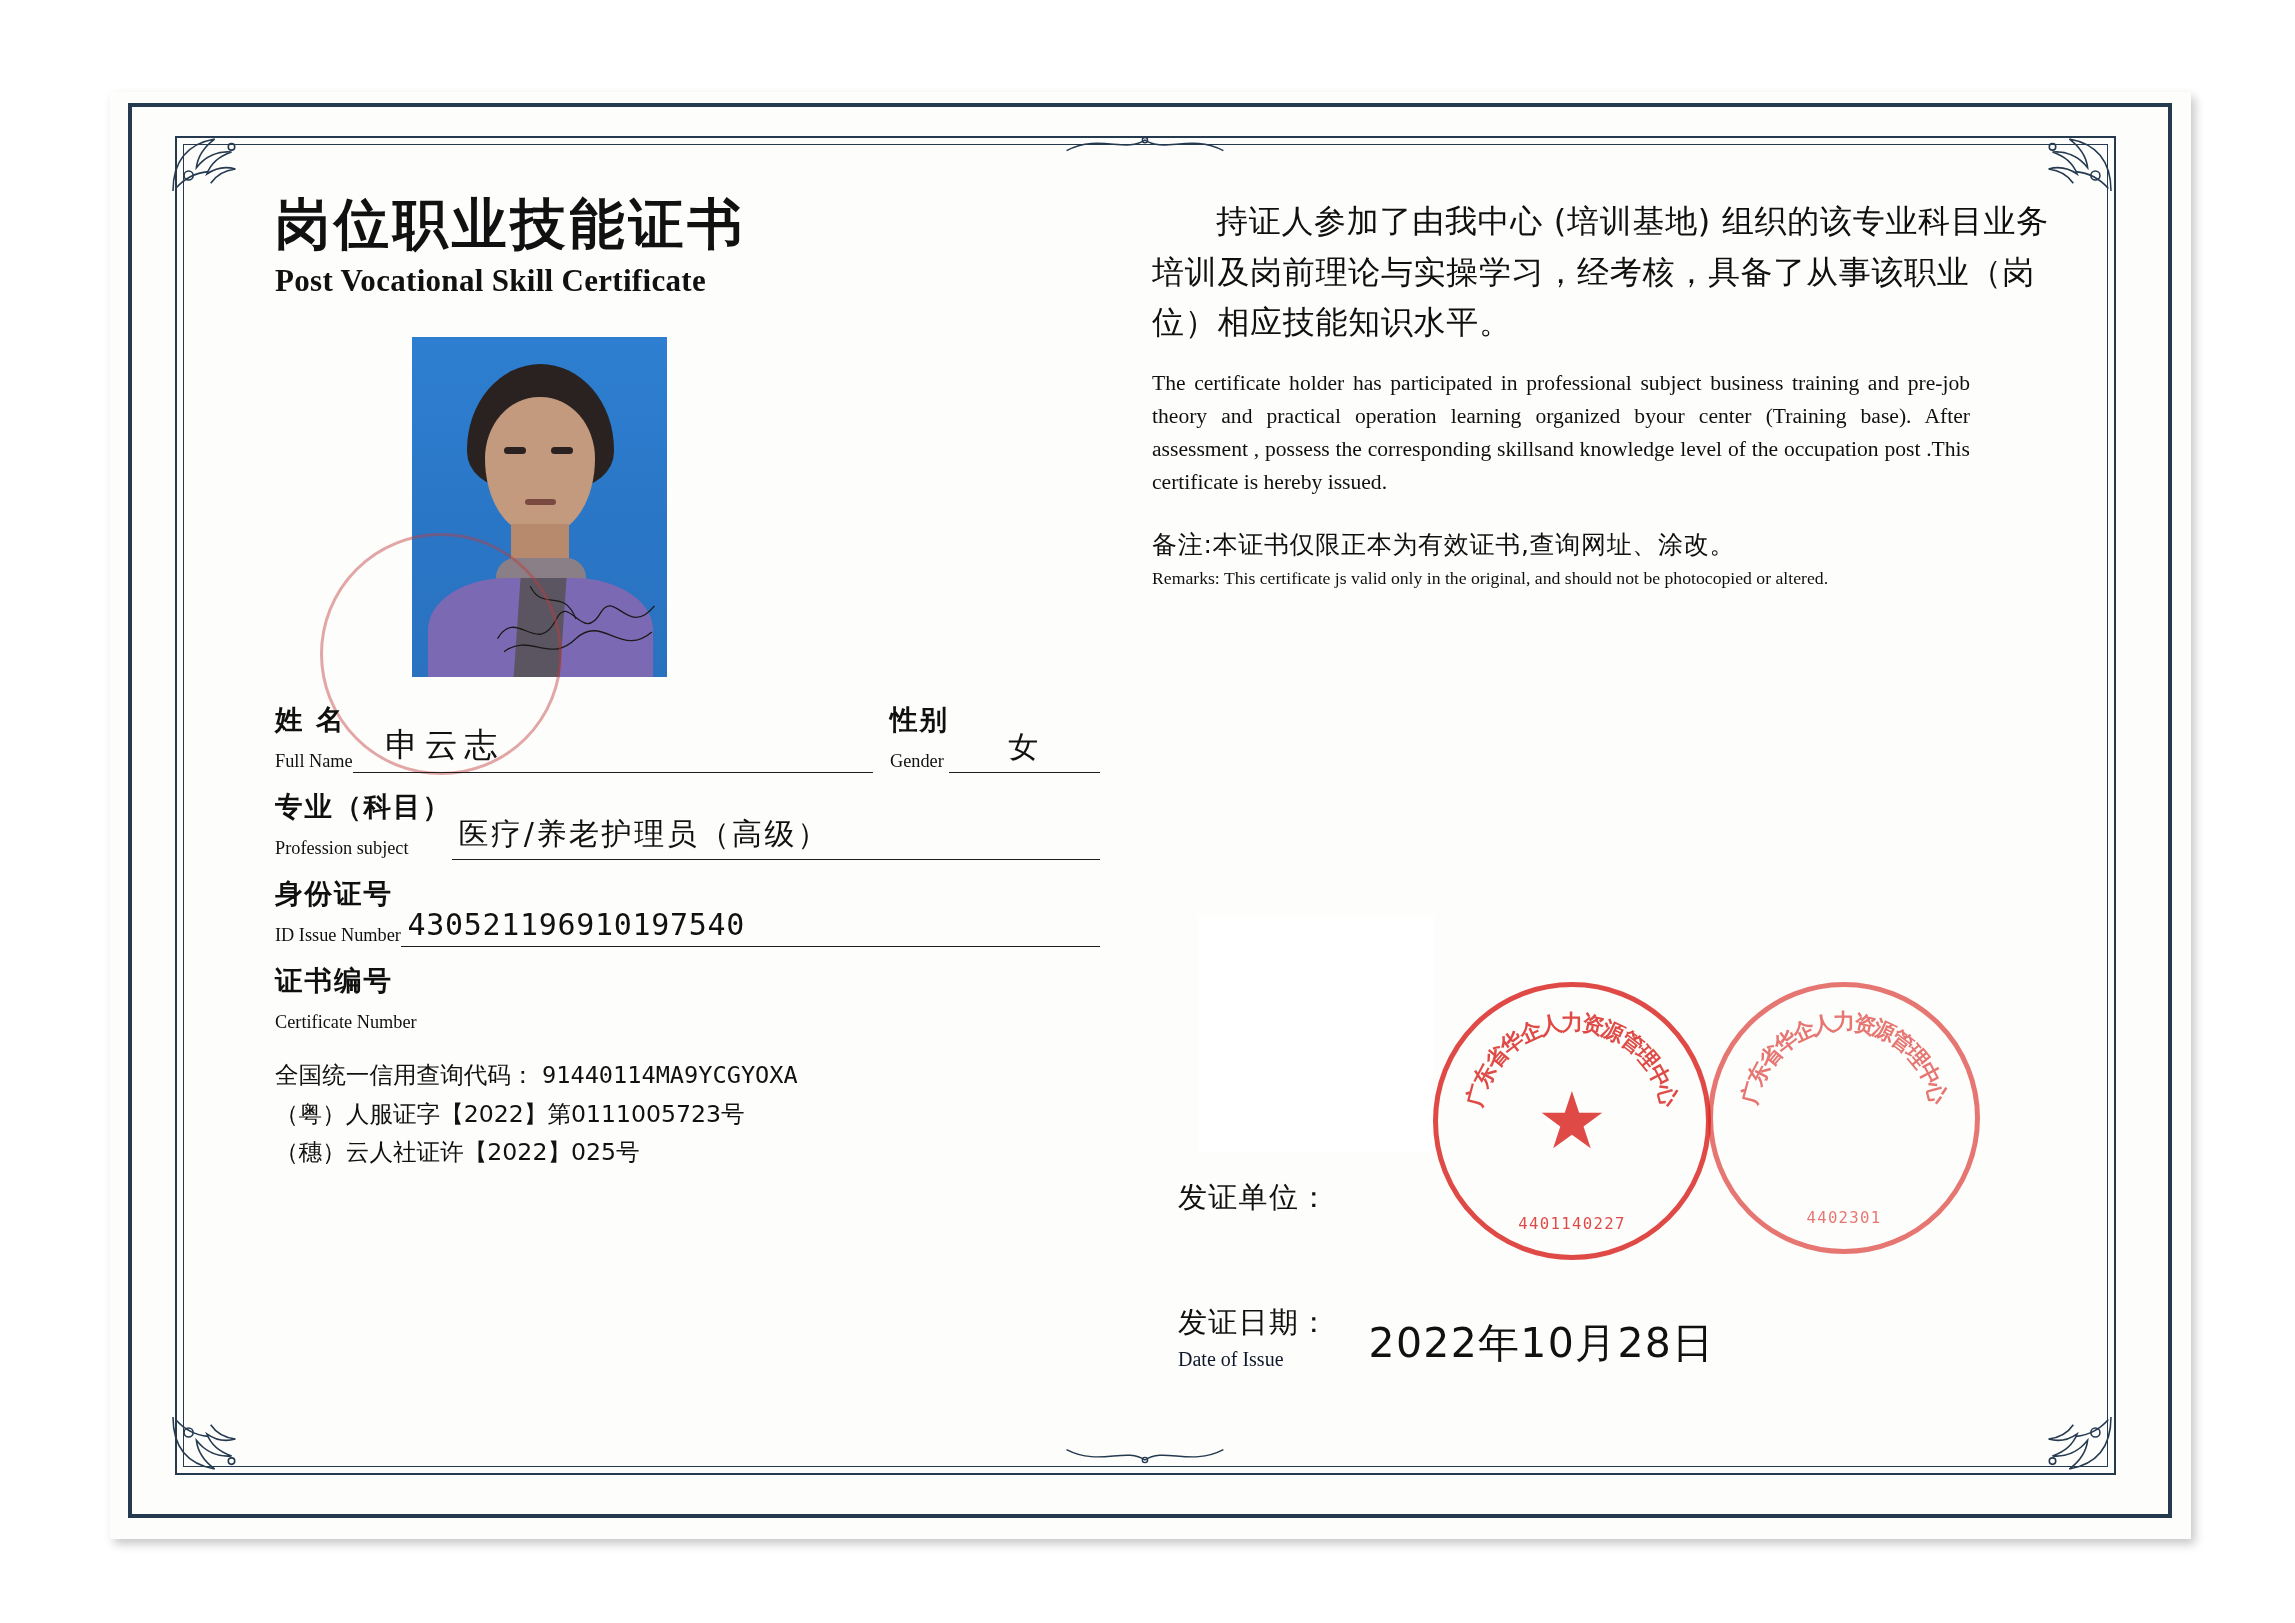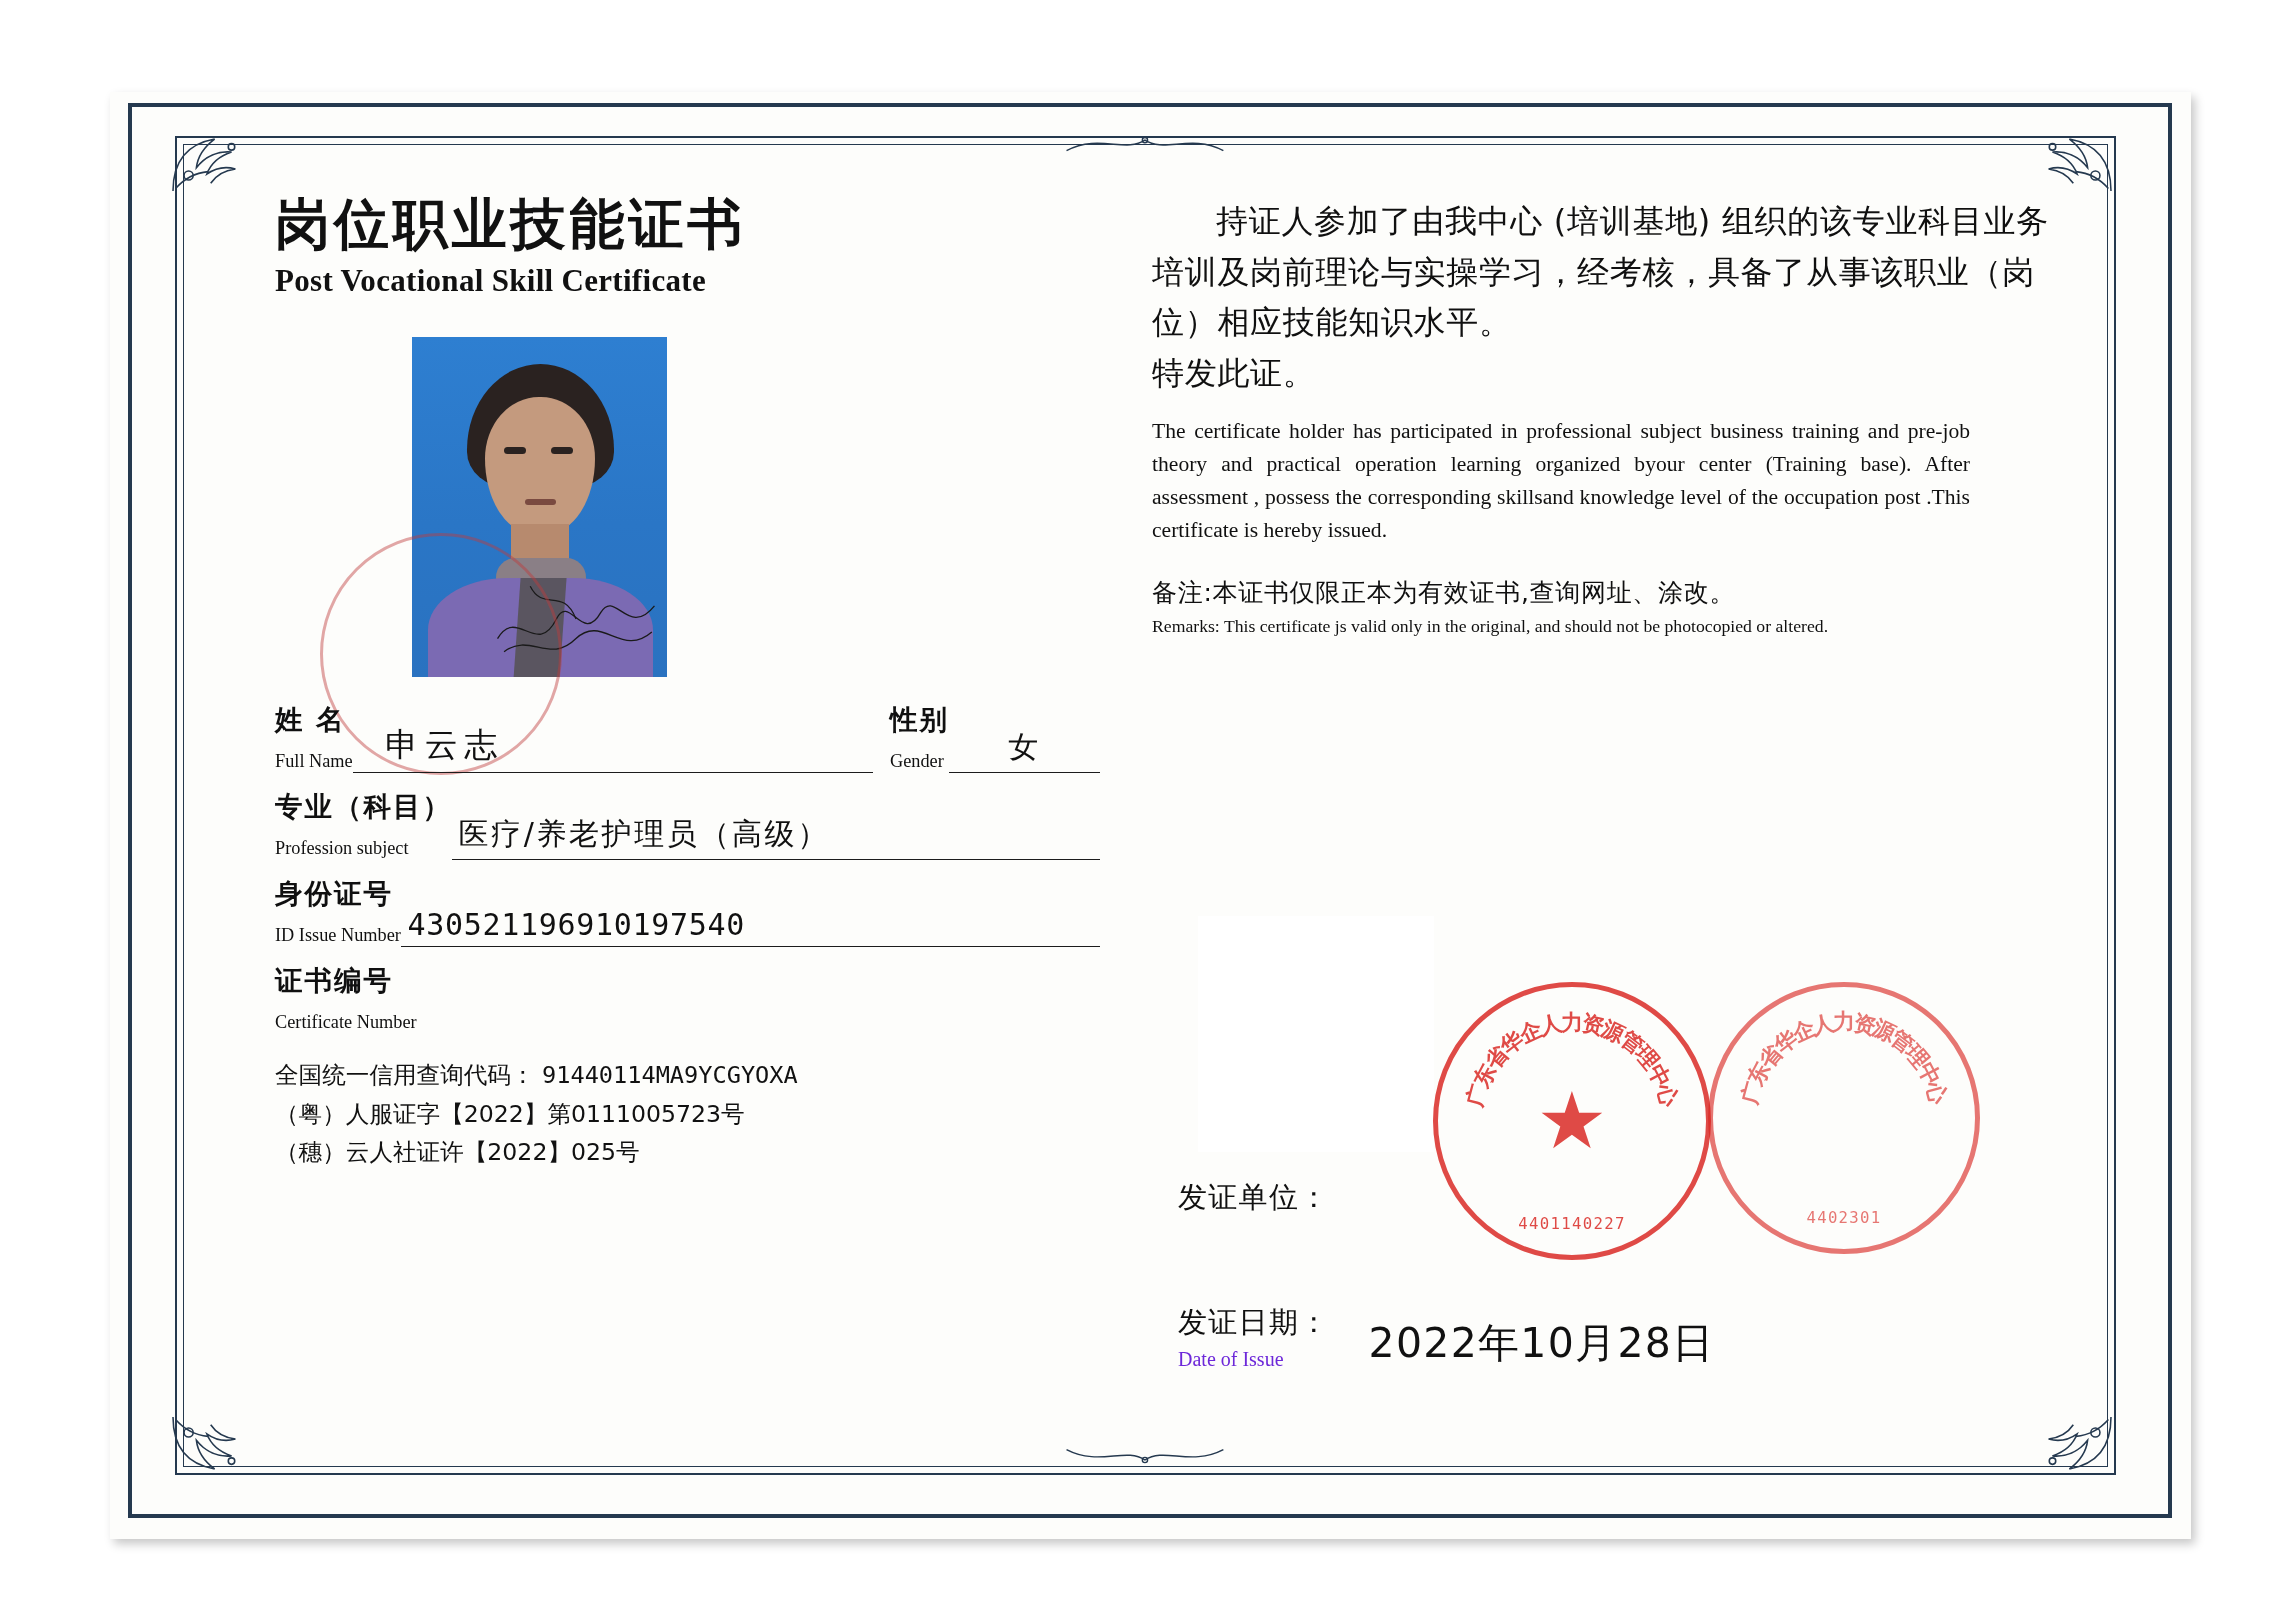--- a/index.html
+++ b/index.html
@@ -386,21 +386,21 @@
   .date-label-cn {
     font-family: "DejaVu Sans", sans-serif;
     font-size: 29px;
     color: #101010;
     letter-spacing: 1.3px;
     white-space: nowrap;
   }
   .date-label-en {
     font-family: "Liberation Serif", serif;
     font-size: 20px;
-    color: #6d28d9;
+    color: #0f172a;
     margin-top: 5.2px;
     white-space: nowrap;
   }
   .date-value {
     font-family: "DejaVu Sans", sans-serif;
     font-size: 41px;
     color: #111111;
     margin-left: 39px;
     letter-spacing: 1.3px;
     white-space: nowrap;
@@ -585,21 +585,20 @@
         <span class="mono">91440114MA9YCGYOXA</span>
       </div>
       <div class="note-line">（粤）人服证字【2022】第0111005723号</div>
       <div class="note-line">（穗）云人社证许【2022】025号</div>
     </div>
 
   </div>
 
   <div class="col-right">
     <div class="para-cn"><span class="indent"></span><span>持证人参加了由我中心 (培训基地) 组织的该专业科目业务培训及岗前理论与实操学习，经考核，具备了从事该职业（岗位）相应技能知识水平。</span></div>
-    <div class="para-cn-2">特发此证。</div>
     <div class="para-en">The certificate holder has participated in professional subject business training and pre-job theory and practical operation learning organized byour center (Training base). After assessment , possess the corresponding skillsand knowledge level of the occupation post .This certificate is hereby issued.</div>
 
     <div class="remark-cn">备注:本证书仅限正本为有效证书,查询网址、涂改。</div>
     <div class="remark-en">Remarks: This certificate js valid only in the original, and should not be photocopied or altered.</div>
   </div>
 
   <div class="qr">
     <div class="qr-grid" id="qr-grid"><i></i><i></i><i></i><i></i><i></i><i></i><i></i><i style="background: rgb(255, 255, 255);"></i><i></i><i></i><i style="background: rgb(255, 255, 255);"></i><i></i><i></i><i></i><i style="background: rgb(255, 255, 255);"></i><i></i><i></i><i style="background: rgb(255, 255, 255);"></i><i></i><i></i><i></i><i></i><i></i><i></i><i></i><i></i><i style="background: rgb(255, 255, 255);"></i><i style="background: rgb(255, 255, 255);"></i><i style="background: rgb(255, 255, 255);"></i><i style="background: rgb(255, 255, 255);"></i><i style="background: rgb(255, 255, 255);"></i><i></i><i style="background: rgb(255, 255, 255);"></i><i style="background: rgb(255, 255, 255);"></i><i></i><i></i><i style="background: rgb(255, 255, 255);"></i><i style="background: rgb(255, 255, 255);"></i><i style="background: rgb(255, 255, 255);"></i><i style="background: rgb(255, 255, 255);"></i><i style="background: rgb(255, 255, 255);"></i><i style="background: rgb(255, 255, 255);"></i><i style="background: rgb(255, 255, 255);"></i><i></i><i style="background: rgb(255, 255, 255);"></i><i style="background: rgb(255, 255, 255);"></i><i style="background: rgb(255, 255, 255);"></i><i style="background: rgb(255, 255, 255);"></i><i style="background: rgb(255, 255, 255);"></i><i></i><i></i><i style="background: rgb(255, 255, 255);"></i><i></i><i></i><i></i><i style="background: rgb(255, 255, 255);"></i><i></i><i style="background: rgb(255, 255, 255);"></i><i style="background: rgb(255, 255, 255);"></i><i></i><i></i><i></i><i style="background: rgb(255, 255, 255);"></i><i></i><i style="background: rgb(255, 255, 255);"></i><i style="background: rgb(255, 255, 255);"></i><i style="background: rgb(255, 255, 255);"></i><i style="background: rgb(255, 255, 255);"></i><i></i><i style="background: rgb(255, 255, 255);"></i><i></i><i></i><i></i><i style="background: rgb(255, 255, 255);"></i><i></i><i></i><i style="background: rgb(255, 255, 255);"></i><i></i><i></i><i></i><i style="background: rgb(255, 255, 255);"></i><i></i><i style="background: rgb(255, 255, 255);"></i><i></i><i></i><i></i><i style="background: rgb(255, 255, 255);"></i><i style="background: rgb(255, 255, 255);"></i><i style="background: rgb(255, 255, 255);"></i><i></i><i></i><i></i><i style="background: rgb(255, 255, 255);"></i><i></i><i style="background: rgb(255, 255, 255);"></i><i></i><i></i><i></i><i style="background: rgb(255, 255, 255);"></i><i></i><i></i><i style="background: rgb(255, 255, 255);"></i><i></i><i></i><i></i><i style="background: rgb(255, 255, 255);"></i><i></i><i style="background: rgb(255, 255, 255);"></i><i style="background: rgb(255, 255, 255);"></i><i></i><i></i><i></i><i></i><i></i><i style="background: rgb(255, 255, 255);"></i><i></i><i></i><i style="background: rgb(255, 255, 255);"></i><i></i><i style="background: rgb(255, 255, 255);"></i><i></i><i></i><i></i><i style="background: rgb(255, 255, 255);"></i><i></i><i></i><i style="background: rgb(255, 255, 255);"></i><i style="background: rgb(255, 255, 255);"></i><i style="background: rgb(255, 255, 255);"></i><i style="background: rgb(255, 255, 255);"></i><i style="background: rgb(255, 255, 255);"></i><i></i><i style="background: rgb(255, 255, 255);"></i><i></i><i></i><i></i><i></i><i></i><i></i><i></i><i style="background: rgb(255, 255, 255);"></i><i style="background: rgb(255, 255, 255);"></i><i style="background: rgb(255, 255, 255);"></i><i></i><i style="background: rgb(255, 255, 255);"></i><i style="background: rgb(255, 255, 255);"></i><i style="background: rgb(255, 255, 255);"></i><i style="background: rgb(255, 255, 255);"></i><i style="background: rgb(255, 255, 255);"></i><i></i><i></i><i></i><i></i><i></i><i></i><i></i><i></i><i style="background: rgb(255, 255, 255);"></i><i></i><i style="background: rgb(255, 255, 255);"></i><i></i><i style="background: rgb(255, 255, 255);"></i><i></i><i style="background: rgb(255, 255, 255);"></i><i></i><i style="background: rgb(255, 255, 255);"></i><i></i><i style="background: rgb(255, 255, 255);"></i><i></i><i></i><i></i><i></i><i></i><i></i><i></i><i style="background: rgb(255, 255, 255);"></i><i style="background: rgb(255, 255, 255);"></i><i style="background: rgb(255, 255, 255);"></i><i style="background: rgb(255, 255, 255);"></i><i style="background: rgb(255, 255, 255);"></i><i style="background: rgb(255, 255, 255);"></i><i style="background: rgb(255, 255, 255);"></i><i style="background: rgb(255, 255, 255);"></i><i></i><i style="background: rgb(255, 255, 255);"></i><i style="background: rgb(255, 255, 255);"></i><i style="background: rgb(255, 255, 255);"></i><i></i><i></i><i></i><i></i><i></i><i style="background: rgb(255, 255, 255);"></i><i style="background: rgb(255, 255, 255);"></i><i style="background: rgb(255, 255, 255);"></i><i style="background: rgb(255, 255, 255);"></i><i style="background: rgb(255, 255, 255);"></i><i style="background: rgb(255, 255, 255);"></i><i style="background: rgb(255, 255, 255);"></i><i style="background: rgb(255, 255, 255);"></i><i style="background: rgb(255, 255, 255);"></i><i></i><i style="background: rgb(255, 255, 255);"></i><i style="background: rgb(255, 255, 255);"></i><i style="background: rgb(255, 255, 255);"></i><i></i><i></i><i></i><i></i><i style="background: rgb(255, 255, 255);"></i><i></i><i style="background: rgb(255, 255, 255);"></i><i></i><i style="background: rgb(255, 255, 255);"></i><i></i><i></i><i style="background: rgb(255, 255, 255);"></i><i></i><i style="background: rgb(255, 255, 255);"></i><i></i><i style="background: rgb(255, 255, 255);"></i><i style="background: rgb(255, 255, 255);"></i><i style="background: rgb(255, 255, 255);"></i><i style="background: rgb(255, 255, 255);"></i><i style="background: rgb(255, 255, 255);"></i><i></i><i style="background: rgb(255, 255, 255);"></i><i></i><i style="background: rgb(255, 255, 255);"></i><i style="background: rgb(255, 255, 255);"></i><i></i><i style="background: rgb(255, 255, 255);"></i><i></i><i></i><i></i><i style="background: rgb(255, 255, 255);"></i><i></i><i></i><i></i><i style="background: rgb(255, 255, 255);"></i><i style="background: rgb(255, 255, 255);"></i><i></i><i></i><i></i><i></i><i></i><i></i><i style="background: rgb(255, 255, 255);"></i><i></i><i style="background: rgb(255, 255, 255);"></i><i></i><i></i><i style="background: rgb(255, 255, 255);"></i><i style="background: rgb(255, 255, 255);"></i><i style="background: rgb(255, 255, 255);"></i><i style="background: rgb(255, 255, 255);"></i><i></i><i></i><i></i><i></i><i></i><i></i><i></i><i></i><i></i><i style="background: rgb(255, 255, 255);"></i><i></i><i style="background: rgb(255, 255, 255);"></i><i></i><i style="background: rgb(255, 255, 255);"></i><i style="background: rgb(255, 255, 255);"></i><i style="background: rgb(255, 255, 255);"></i><i></i><i style="background: rgb(255, 255, 255);"></i><i></i><i style="background: rgb(255, 255, 255);"></i><i style="background: rgb(255, 255, 255);"></i><i style="background: rgb(255, 255, 255);"></i><i style="background: rgb(255, 255, 255);"></i><i></i><i></i><i style="background: rgb(255, 255, 255);"></i><i style="background: rgb(255, 255, 255);"></i><i></i><i></i><i></i><i style="background: rgb(255, 255, 255);"></i><i></i><i style="background: rgb(255, 255, 255);"></i><i style="background: rgb(255, 255, 255);"></i><i></i><i></i><i></i><i style="background: rgb(255, 255, 255);"></i><i></i><i style="background: rgb(255, 255, 255);"></i><i></i><i style="background: rgb(255, 255, 255);"></i><i></i><i></i><i></i><i style="background: rgb(255, 255, 255);"></i><i></i><i></i><i></i><i></i><i></i><i></i><i></i><i style="background: rgb(255, 255, 255);"></i><i style="background: rgb(255, 255, 255);"></i><i style="background: rgb(255, 255, 255);"></i><i></i><i></i><i style="background: rgb(255, 255, 255);"></i><i></i><i></i><i style="background: rgb(255, 255, 255);"></i><i style="background: rgb(255, 255, 255);"></i><i style="background: rgb(255, 255, 255);"></i><i style="background: rgb(255, 255, 255);"></i><i></i><i style="background: rgb(255, 255, 255);"></i><i style="background: rgb(255, 255, 255);"></i><i style="background: rgb(255, 255, 255);"></i><i></i><i></i><i style="background: rgb(255, 255, 255);"></i><i style="background: rgb(255, 255, 255);"></i><i style="background: rgb(255, 255, 255);"></i><i style="background: rgb(255, 255, 255);"></i><i style="background: rgb(255, 255, 255);"></i><i></i><i></i><i></i><i></i><i style="background: rgb(255, 255, 255);"></i><i></i><i style="background: rgb(255, 255, 255);"></i><i></i><i style="background: rgb(255, 255, 255);"></i><i></i><i style="background: rgb(255, 255, 255);"></i><i style="background: rgb(255, 255, 255);"></i><i style="background: rgb(255, 255, 255);"></i><i></i><i style="background: rgb(255, 255, 255);"></i><i></i><i></i><i style="background: rgb(255, 255, 255);"></i><i style="background: rgb(255, 255, 255);"></i><i style="background: rgb(255, 255, 255);"></i><i></i><i style="background: rgb(255, 255, 255);"></i><i></i><i></i><i></i><i></i><i style="background: rgb(255, 255, 255);"></i><i></i><i style="background: rgb(255, 255, 255);"></i><i></i><i></i><i></i><i></i><i style="background: rgb(255, 255, 255);"></i><i></i><i style="background: rgb(255, 255, 255);"></i><i></i><i style="background: rgb(255, 255, 255);"></i><i style="background: rgb(255, 255, 255);"></i><i style="background: rgb(255, 255, 255);"></i><i style="background: rgb(255, 255, 255);"></i><i style="background: rgb(255, 255, 255);"></i><i></i><i style="background: rgb(255, 255, 255);"></i><i style="background: rgb(255, 255, 255);"></i><i></i><i style="background: rgb(255, 255, 255);"></i><i style="background: rgb(255, 255, 255);"></i><i style="background: rgb(255, 255, 255);"></i><i style="background: rgb(255, 255, 255);"></i><i style="background: rgb(255, 255, 255);"></i><i></i><i></i><i></i><i style="background: rgb(255, 255, 255);"></i><i></i><i style="background: rgb(255, 255, 255);"></i><i></i><i></i><i style="background: rgb(255, 255, 255);"></i><i></i><i style="background: rgb(255, 255, 255);"></i><i></i><i></i><i></i><i></i><i></i><i style="background: rgb(255, 255, 255);"></i><i></i><i></i><i></i><i style="background: rgb(255, 255, 255);"></i><i></i><i></i><i></i><i></i><i></i><i style="background: rgb(255, 255, 255);"></i><i style="background: rgb(255, 255, 255);"></i><i></i><i style="background: rgb(255, 255, 255);"></i><i style="background: rgb(255, 255, 255);"></i><i></i><i style="background: rgb(255, 255, 255);"></i><i style="background: rgb(255, 255, 255);"></i><i></i><i style="background: rgb(255, 255, 255);"></i><i style="background: rgb(255, 255, 255);"></i><i></i><i></i><i style="background: rgb(255, 255, 255);"></i><i></i><i></i><i style="background: rgb(255, 255, 255);"></i><i style="background: rgb(255, 255, 255);"></i><i style="background: rgb(255, 255, 255);"></i><i style="background: rgb(255, 255, 255);"></i><i style="background: rgb(255, 255, 255);"></i><i style="background: rgb(255, 255, 255);"></i><i style="background: rgb(255, 255, 255);"></i><i style="background: rgb(255, 255, 255);"></i><i></i><i></i><i style="background: rgb(255, 255, 255);"></i><i></i><i></i><i style="background: rgb(255, 255, 255);"></i><i></i><i></i><i></i><i></i><i></i><i style="background: rgb(255, 255, 255);"></i><i></i><i style="background: rgb(255, 255, 255);"></i><i style="background: rgb(255, 255, 255);"></i><i style="background: rgb(255, 255, 255);"></i><i style="background: rgb(255, 255, 255);"></i><i></i><i></i><i></i><i></i><i></i><i></i><i></i><i style="background: rgb(255, 255, 255);"></i><i></i><i style="background: rgb(255, 255, 255);"></i><i style="background: rgb(255, 255, 255);"></i><i style="background: rgb(255, 255, 255);"></i><i></i><i></i><i></i><i style="background: rgb(255, 255, 255);"></i><i></i><i></i><i></i><i></i><i></i><i></i><i></i><i style="background: rgb(255, 255, 255);"></i><i style="background: rgb(255, 255, 255);"></i><i></i><i style="background: rgb(255, 255, 255);"></i><i style="background: rgb(255, 255, 255);"></i><i style="background: rgb(255, 255, 255);"></i><i style="background: rgb(255, 255, 255);"></i><i style="background: rgb(255, 255, 255);"></i><i></i><i style="background: rgb(255, 255, 255);"></i><i></i><i></i><i style="background: rgb(255, 255, 255);"></i><i></i><i style="background: rgb(255, 255, 255);"></i><i style="background: rgb(255, 255, 255);"></i><i></i><i></i><i style="background: rgb(255, 255, 255);"></i><i></i><i></i><i style="background: rgb(255, 255, 255);"></i><i style="background: rgb(255, 255, 255);"></i><i style="background: rgb(255, 255, 255);"></i><i></i><i></i><i></i><i></i><i style="background: rgb(255, 255, 255);"></i><i></i><i></i><i></i><i style="background: rgb(255, 255, 255);"></i><i></i><i style="background: rgb(255, 255, 255);"></i><i style="background: rgb(255, 255, 255);"></i><i></i><i></i><i style="background: rgb(255, 255, 255);"></i><i></i><i></i><i style="background: rgb(255, 255, 255);"></i><i></i><i style="background: rgb(255, 255, 255);"></i><i style="background: rgb(255, 255, 255);"></i><i></i><i style="background: rgb(255, 255, 255);"></i><i></i><i style="background: rgb(255, 255, 255);"></i><i></i><i></i><i style="background: rgb(255, 255, 255);"></i><i></i><i style="background: rgb(255, 255, 255);"></i><i></i><i></i><i></i><i style="background: rgb(255, 255, 255);"></i><i></i><i style="background: rgb(255, 255, 255);"></i><i style="background: rgb(255, 255, 255);"></i><i></i><i></i><i></i><i></i><i></i><i></i><i></i><i></i><i></i><i></i><i style="background: rgb(255, 255, 255);"></i><i style="background: rgb(255, 255, 255);"></i><i style="background: rgb(255, 255, 255);"></i><i></i><i style="background: rgb(255, 255, 255);"></i><i style="background: rgb(255, 255, 255);"></i><i></i><i style="background: rgb(255, 255, 255);"></i><i></i><i></i><i></i><i style="background: rgb(255, 255, 255);"></i><i></i><i style="background: rgb(255, 255, 255);"></i><i style="background: rgb(255, 255, 255);"></i><i></i><i></i><i></i><i style="background: rgb(255, 255, 255);"></i><i></i><i></i><i></i><i></i><i style="background: rgb(255, 255, 255);"></i><i></i><i></i><i></i><i></i><i></i><i style="background: rgb(255, 255, 255);"></i><i style="background: rgb(255, 255, 255);"></i><i></i><i style="background: rgb(255, 255, 255);"></i><i style="background: rgb(255, 255, 255);"></i><i style="background: rgb(255, 255, 255);"></i><i style="background: rgb(255, 255, 255);"></i><i style="background: rgb(255, 255, 255);"></i><i></i><i style="background: rgb(255, 255, 255);"></i><i></i><i></i><i></i><i style="background: rgb(255, 255, 255);"></i><i style="background: rgb(255, 255, 255);"></i><i style="background: rgb(255, 255, 255);"></i><i></i><i style="background: rgb(255, 255, 255);"></i><i style="background: rgb(255, 255, 255);"></i><i style="background: rgb(255, 255, 255);"></i><i></i><i style="background: rgb(255, 255, 255);"></i><i style="background: rgb(255, 255, 255);"></i><i></i><i style="background: rgb(255, 255, 255);"></i><i></i><i></i><i></i><i></i><i></i><i></i><i></i><i></i><i></i><i style="background: rgb(255, 255, 255);"></i><i></i><i style="background: rgb(255, 255, 255);"></i><i></i><i style="background: rgb(255, 255, 255);"></i><i style="background: rgb(255, 255, 255);"></i><i style="background: rgb(255, 255, 255);"></i><i style="background: rgb(255, 255, 255);"></i><i></i><i></i><i></i><i></i><i></i><i></i><i></i><i></i><i></i><i style="background: rgb(255, 255, 255);"></i></div>
   </div>
 

